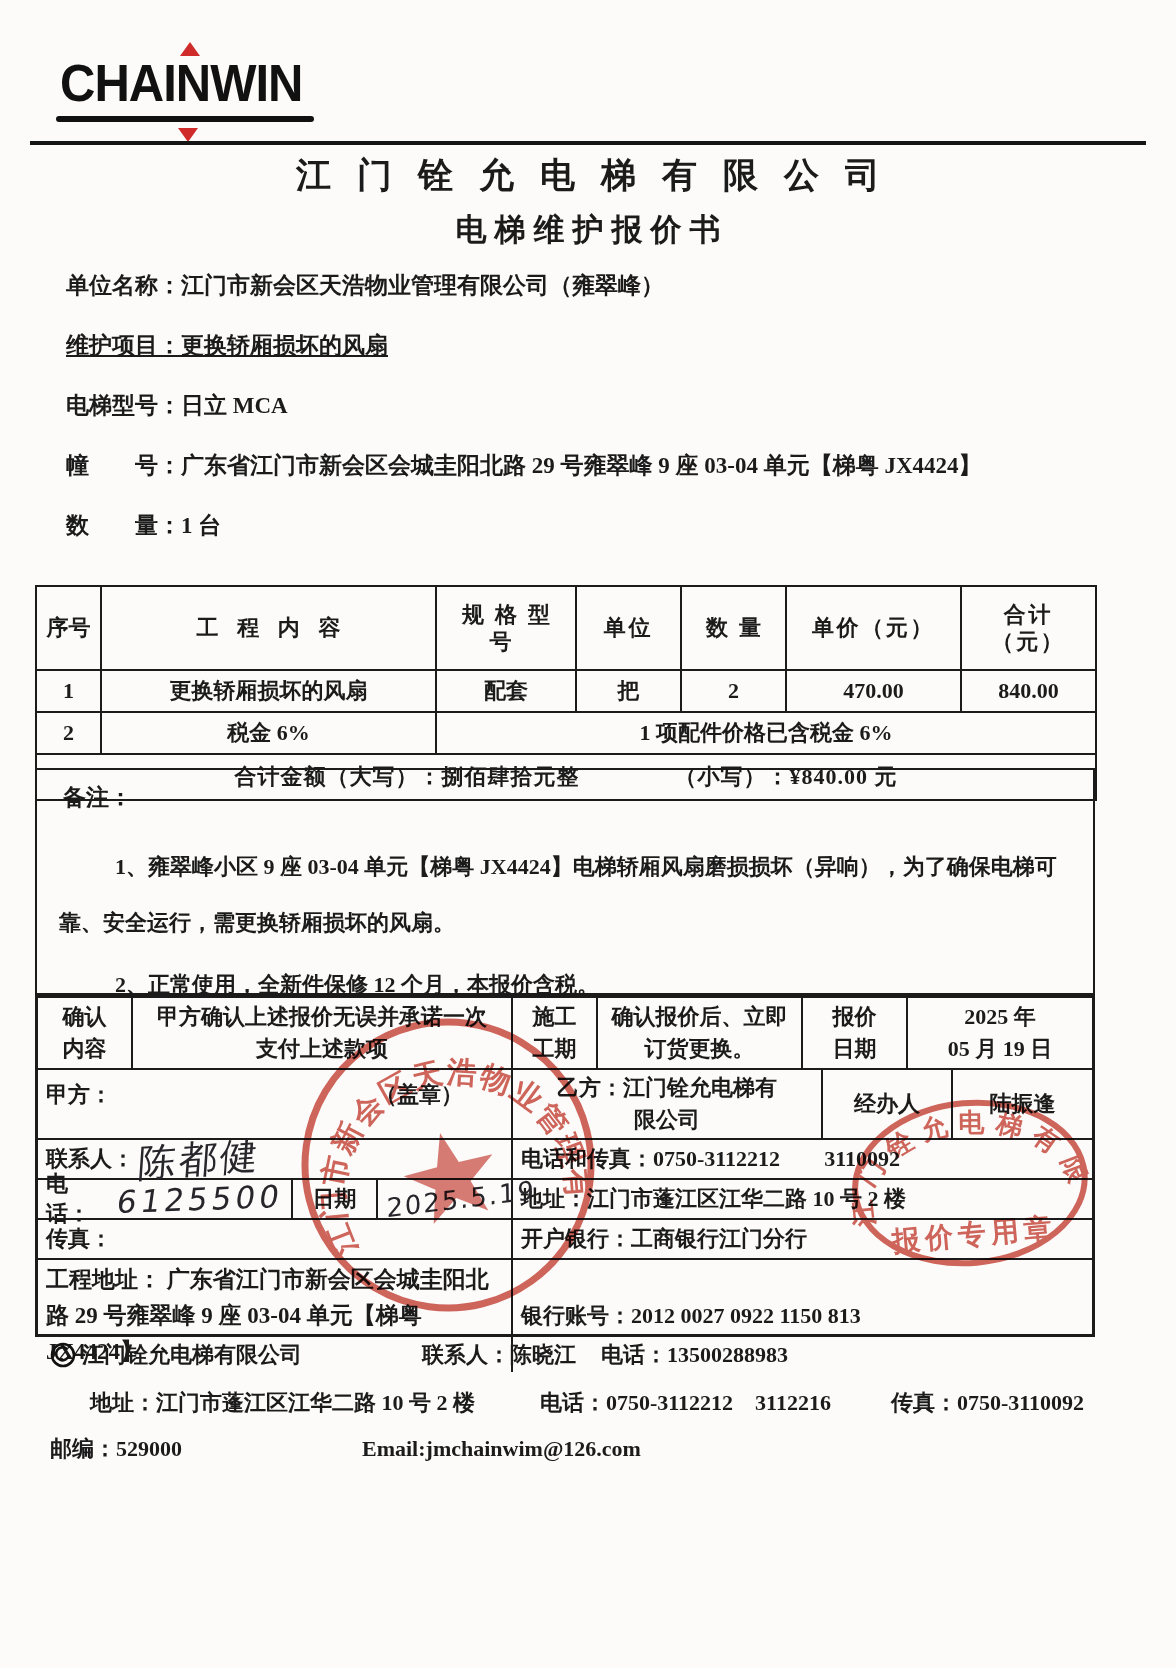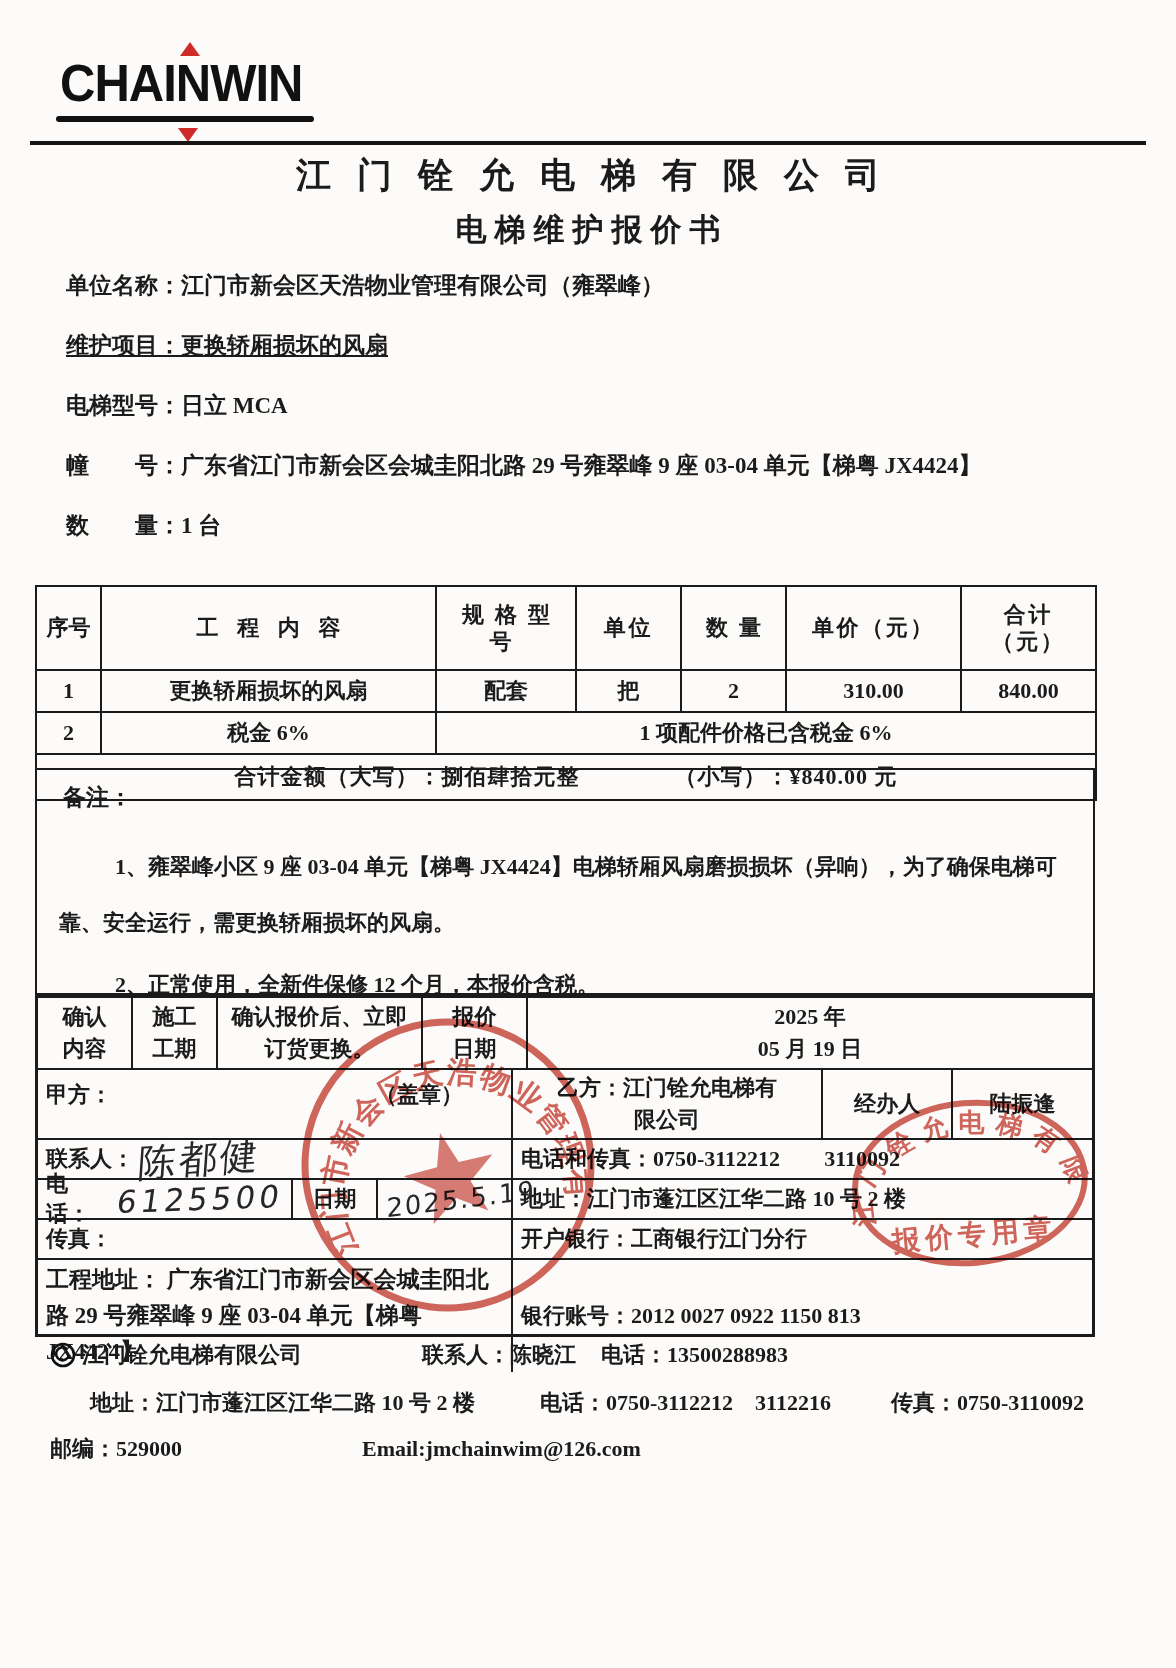--- a/index.html
+++ b/index.html
@@ -125,21 +125,21 @@
       <td class="sp-mid">数量</td>
       <td class="sp-sm">单价（元）</td>
       <td class="sp-sm">合计（元）</td>
     </tr>
     <tr style="height:42px">
       <td>1</td>
       <td>更换轿厢损坏的风扇</td>
       <td>配套</td>
       <td>把</td>
       <td>2</td>
-      <td>310.00</td>
+      <td>470.00</td>
       <td>840.00</td>
     </tr>
     <tr style="height:42px">
       <td>2</td>
       <td>税金 6%</td>
       <td colspan="5">1 项配件价格已含税金 6%</td>
     </tr>
     <tr style="height:46px">
       <td colspan="7" class="total-cell">
         <span>合计金额（大写）：</span><span>捌佰肆拾元整</span><span class="total-gap"></span><span>（小写）：</span><span>¥840.00 元</span>
@@ -151,20 +151,22 @@
   <div class="abs remarks">
     <div class="remarks-label">备注：</div>
     <p>1、雍翠峰小区 9 座 03-04 单元【梯粤 JX4424】电梯轿厢风扇磨损损坏（异响），为了确保电梯可靠、安全运行，需更换轿厢损坏的风扇。</p>
     <p class="second">2、正常使用，全新件保修 12 个月，本报价含税。</p>
   </div>
 
   <div class="abs ctable">
     <div class="crow" style="height:72px">
       <div class="ccell cc-center" style="width:95px">确认
 内容</div>
+      <div class="ccell cc-center" style="width:380px">甲方确认上述报价无误并承诺一次
+支付上述款项</div>
       <div class="ccell cc-center" style="width:85px">施工
 工期</div>
       <div class="ccell cc-center" style="width:205px">确认报价后、立即
 订货更换。</div>
       <div class="ccell cc-center" style="width:105px">报价
 日期</div>
       <div class="ccell cc-center" style="flex:1">2025 年
 05 月 19 日</div>
     </div>
     <div class="crow" style="height:70px">

